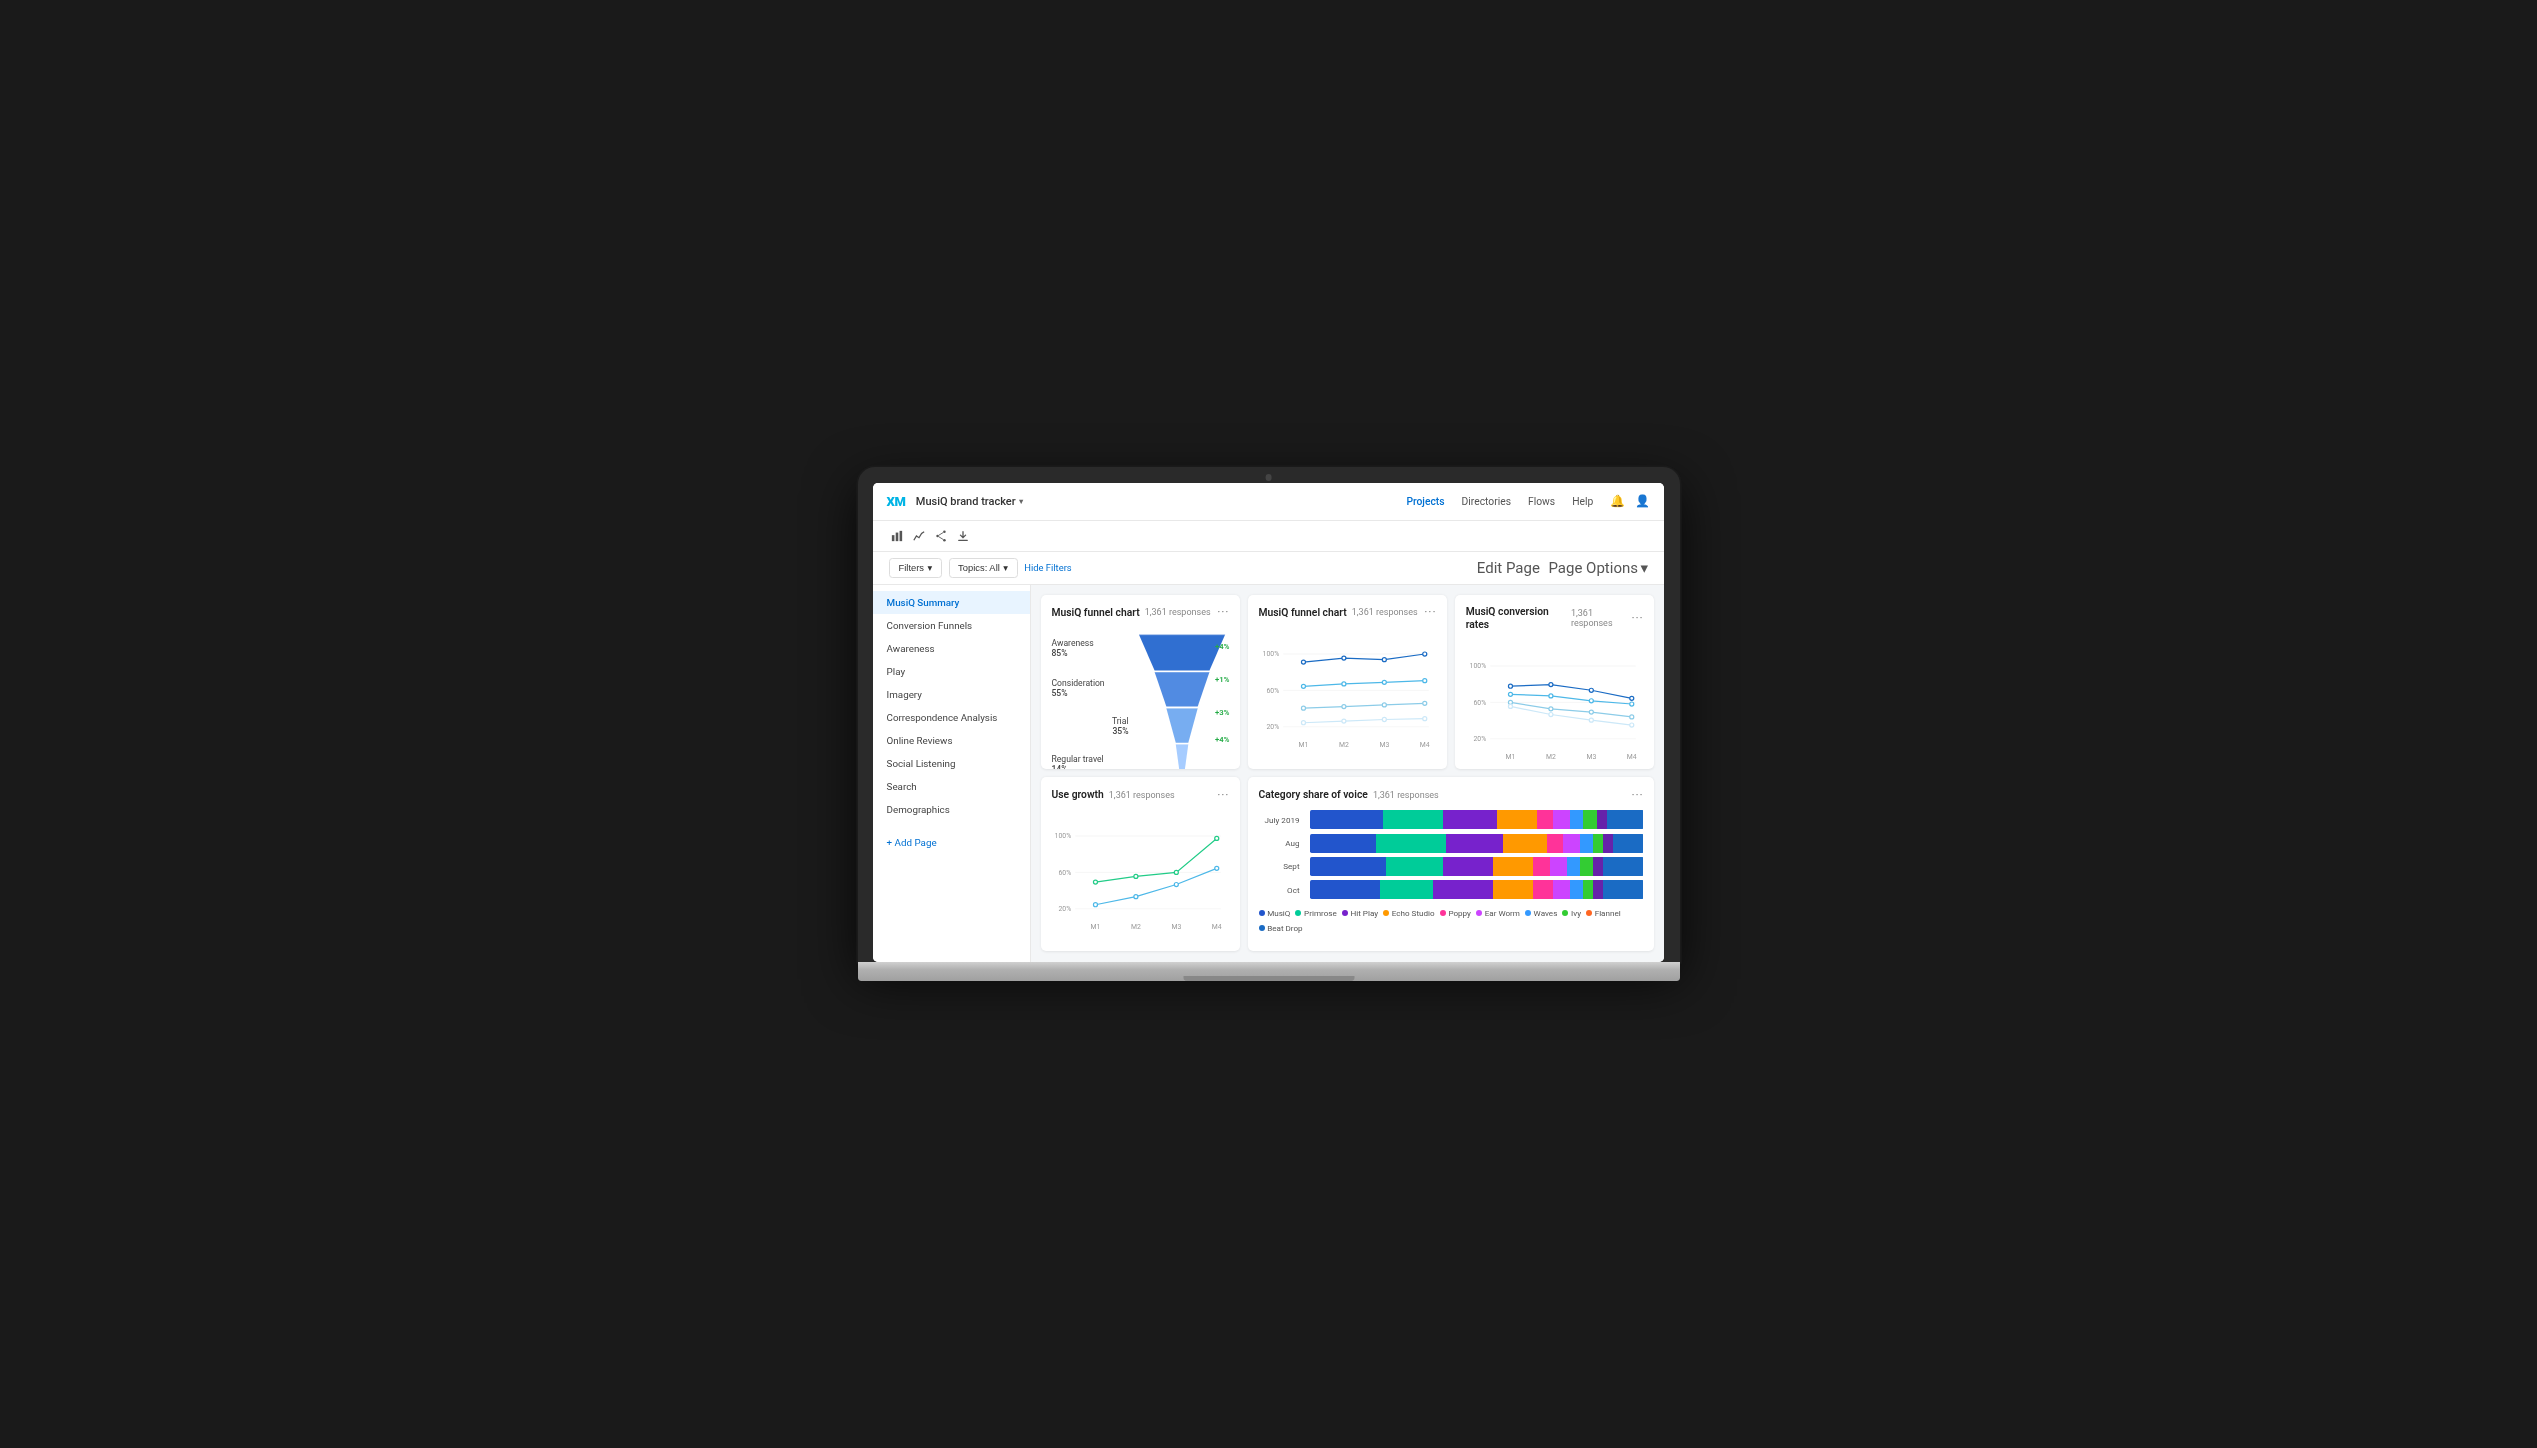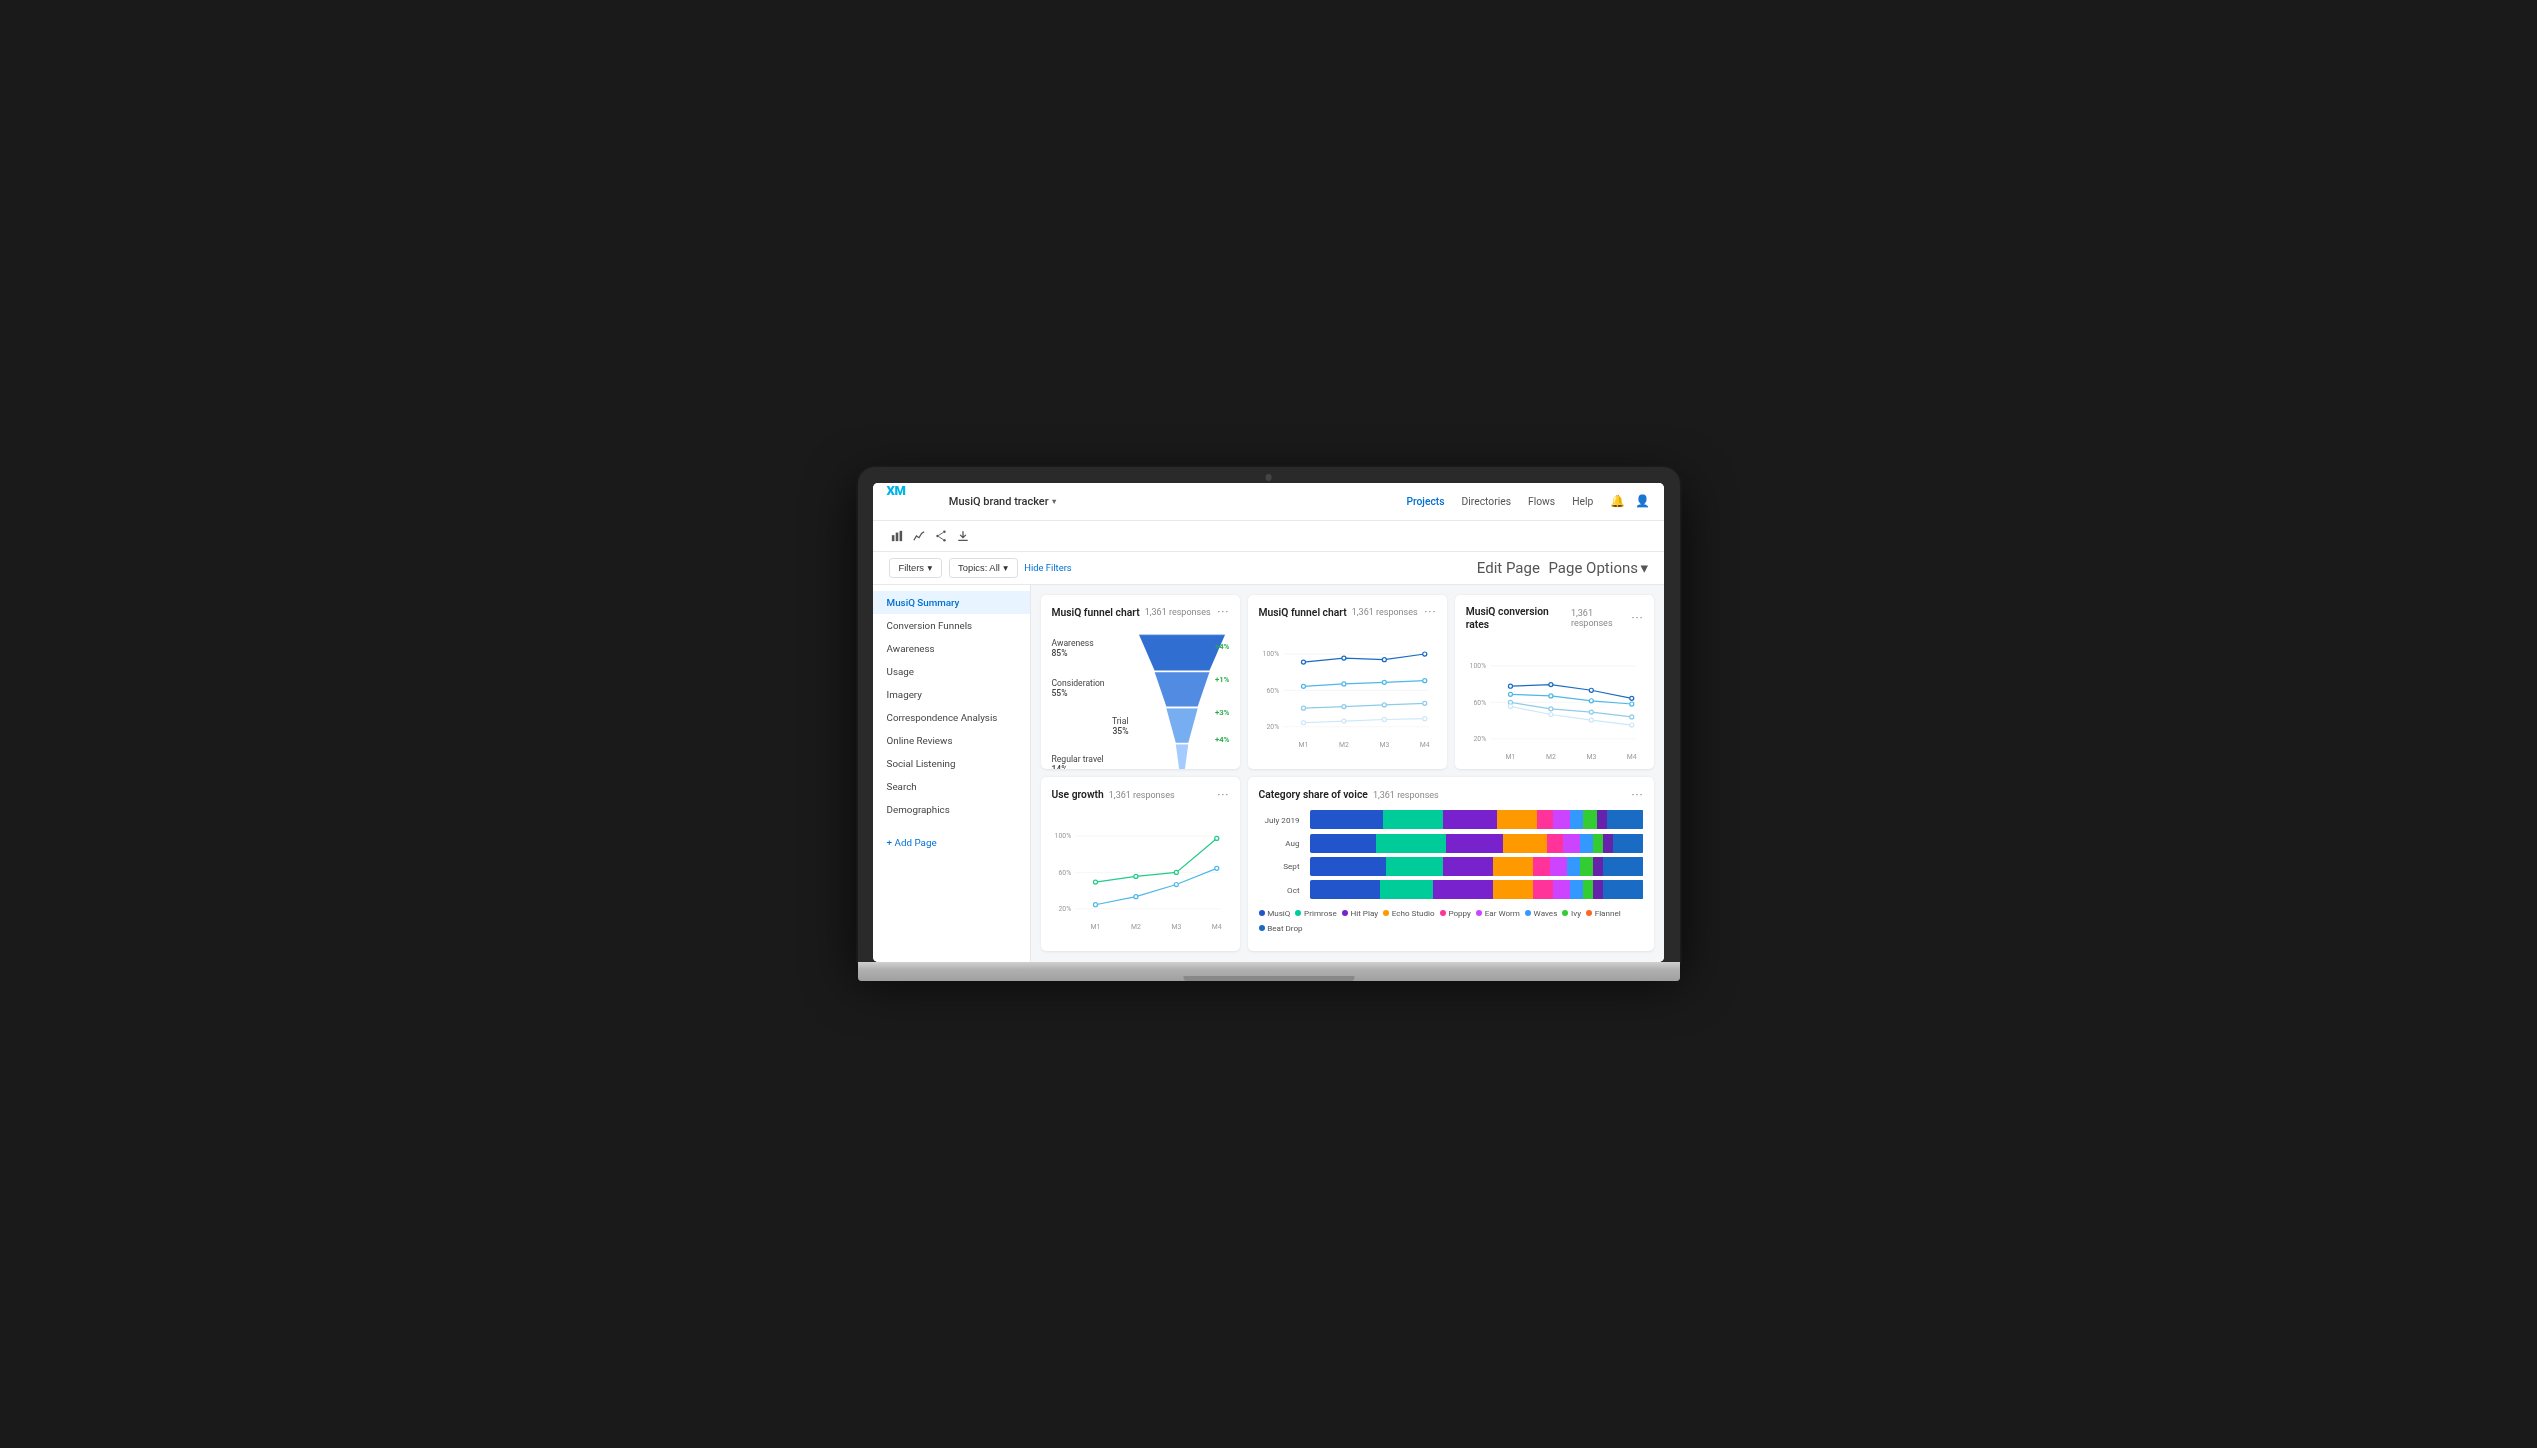--- a/index.html
+++ b/index.html
@@ -64,26 +64,26 @@
     .app {
       display: flex;
       flex-direction: column;
       height: 479px;
       font-size: 9.4px;
     }
 
     
     .top-nav {
       display: flex;
+      align-items: center;
       padding: 0 13.7px;
       height: 38px;
       border-bottom: 0.9px solid #e8e8e8;
       background: #fff;
       flex-shrink: 0;
-      gap: 33px;
     }
 
     .xm-logo {
       font-weight: 900;
       font-size: 13px;
       color: #00b4e5;
       margin-right: 10.3px;
       letter-spacing: -0.4px;
     }
 
@@ -455,21 +455,21 @@
             </span>
           </div>
         </div>
 
         <div class="main-layout">
 
           <div class="sidebar">
             <div class="sidebar-item active">MusiQ Summary</div>
             <div class="sidebar-item">Conversion Funnels</div>
             <div class="sidebar-item">Awareness</div>
-            <div class="sidebar-item">Usage</div>
+            <div class="sidebar-item">Play</div>
             <div class="sidebar-item">Imagery</div>
             <div class="sidebar-item">Correspondence Analysis</div>
             <div class="sidebar-item">Online Reviews</div>
             <div class="sidebar-item">Social Listening</div>
             <div class="sidebar-item">Search</div>
             <div class="sidebar-item">Demographics</div>
             <div class="sidebar-add">+ Add Page</div>
           </div>
 
           <div class="content">

